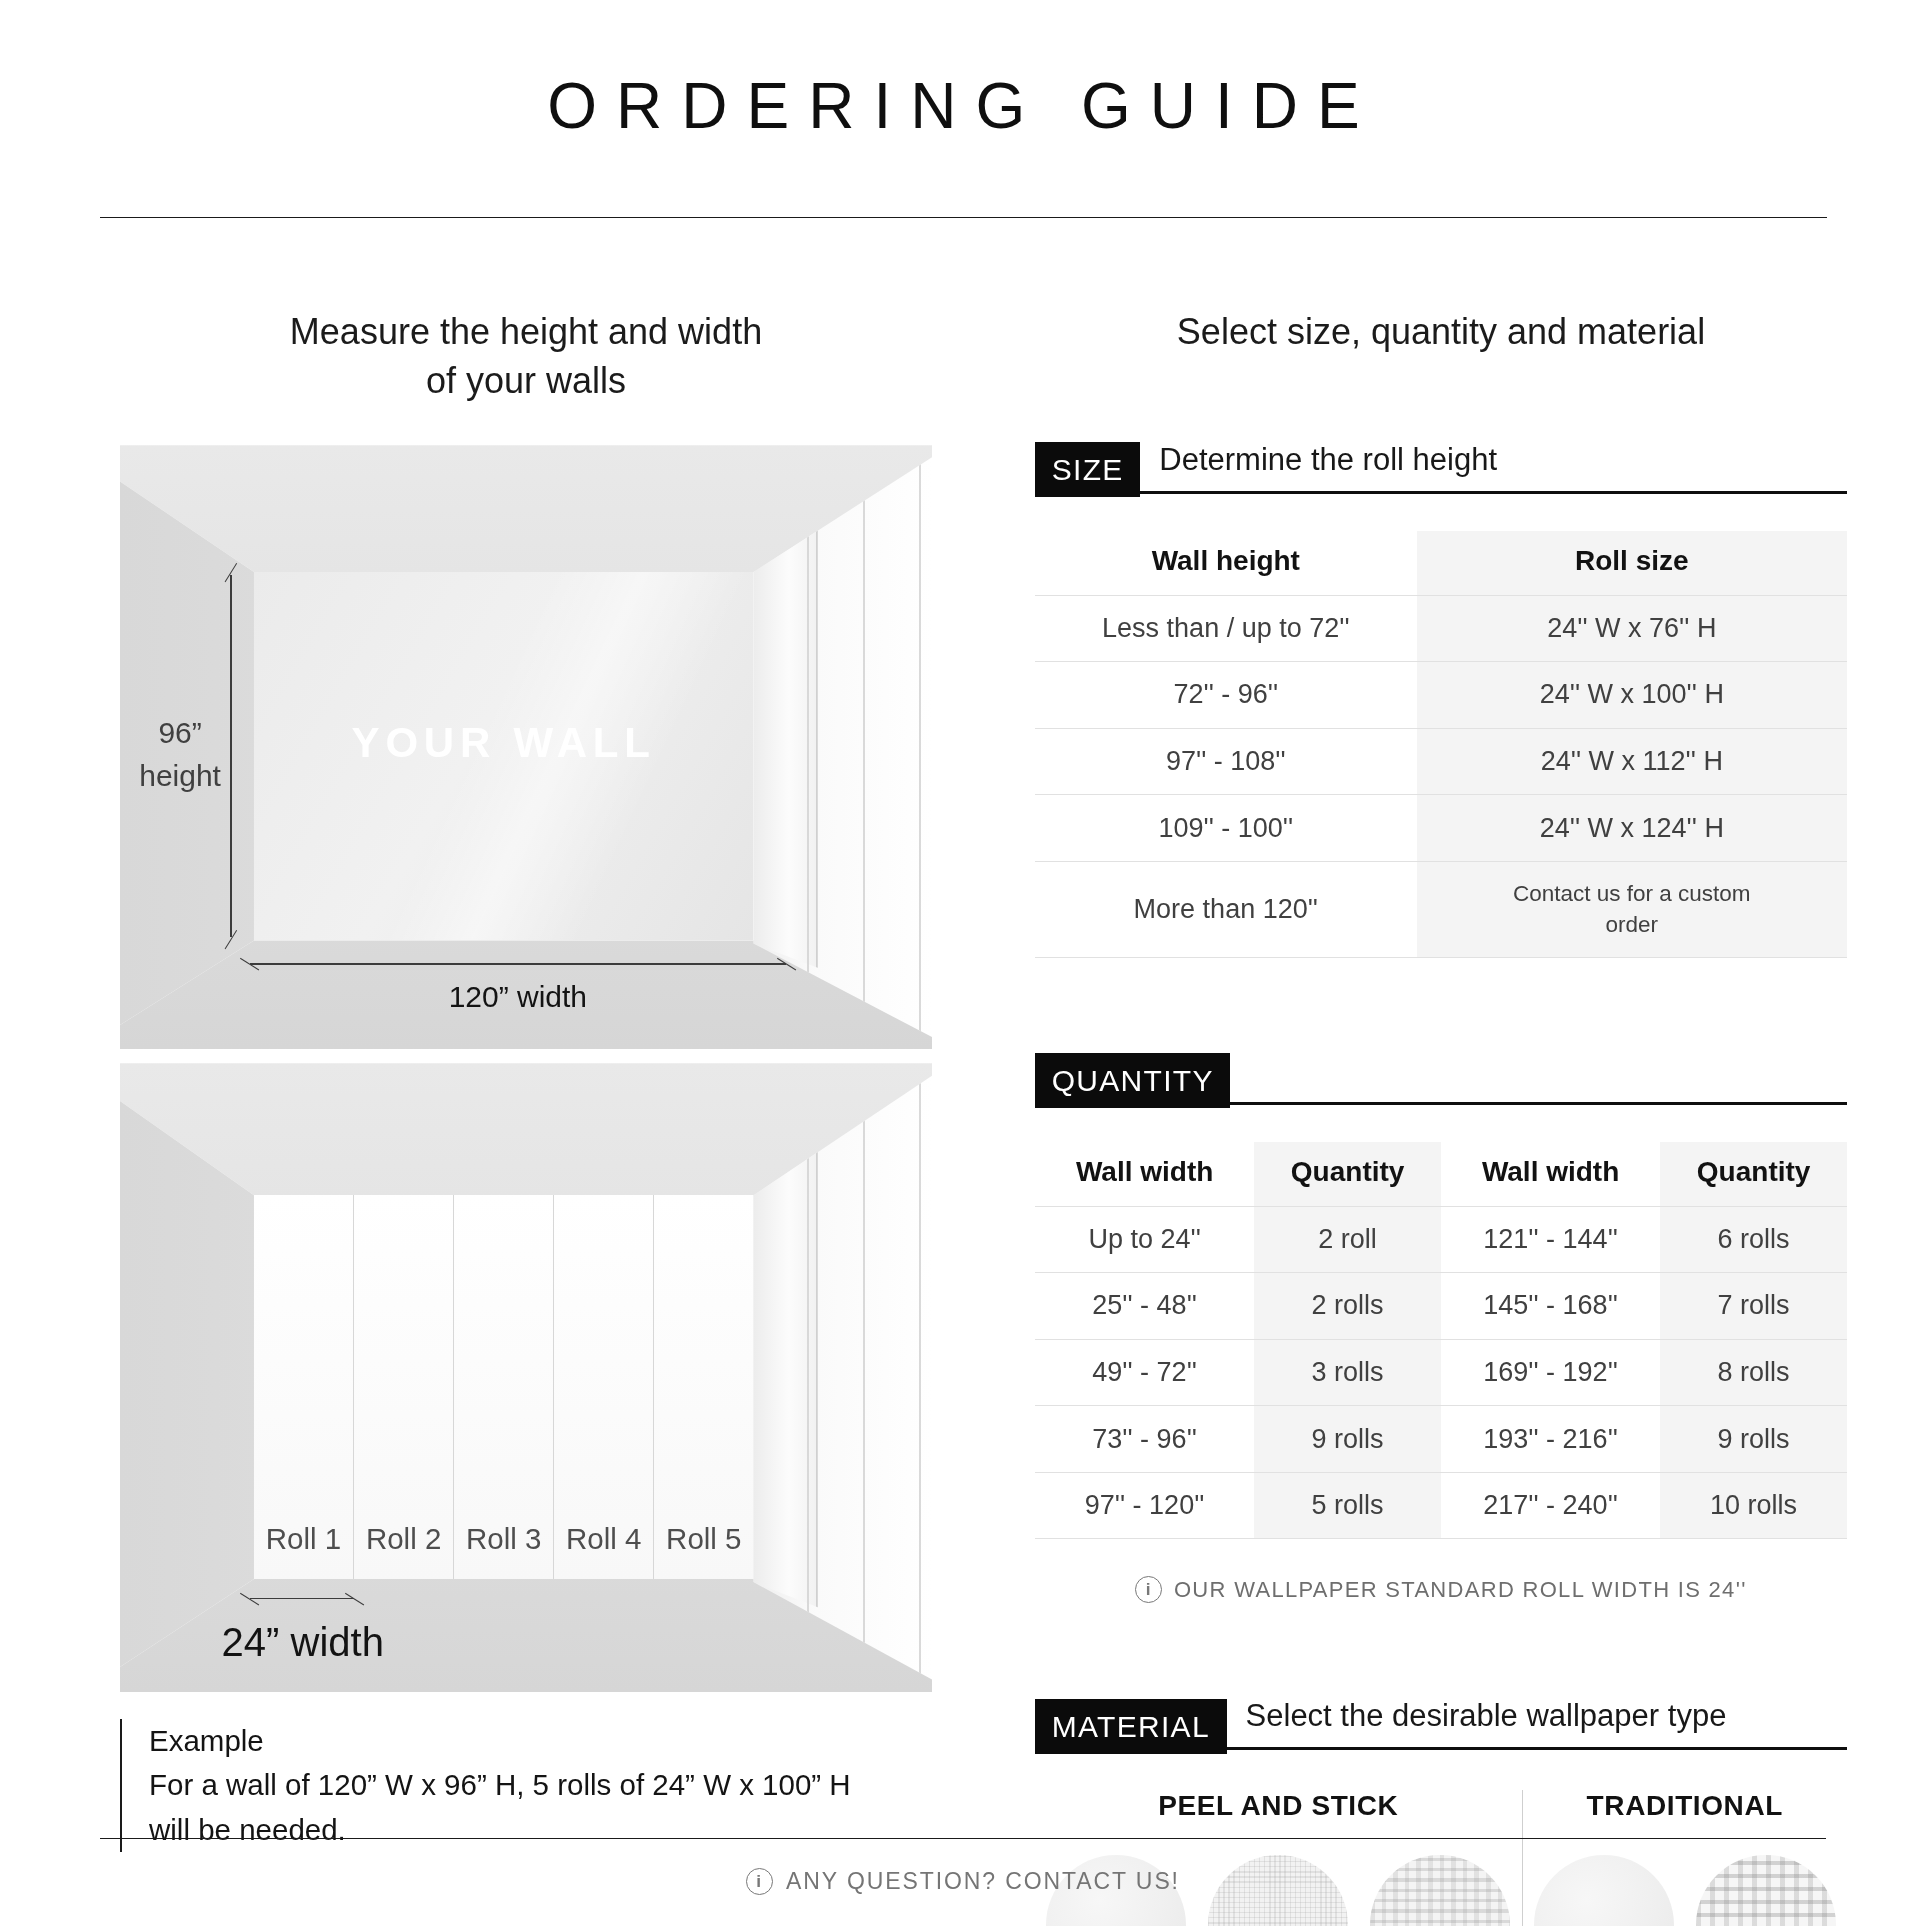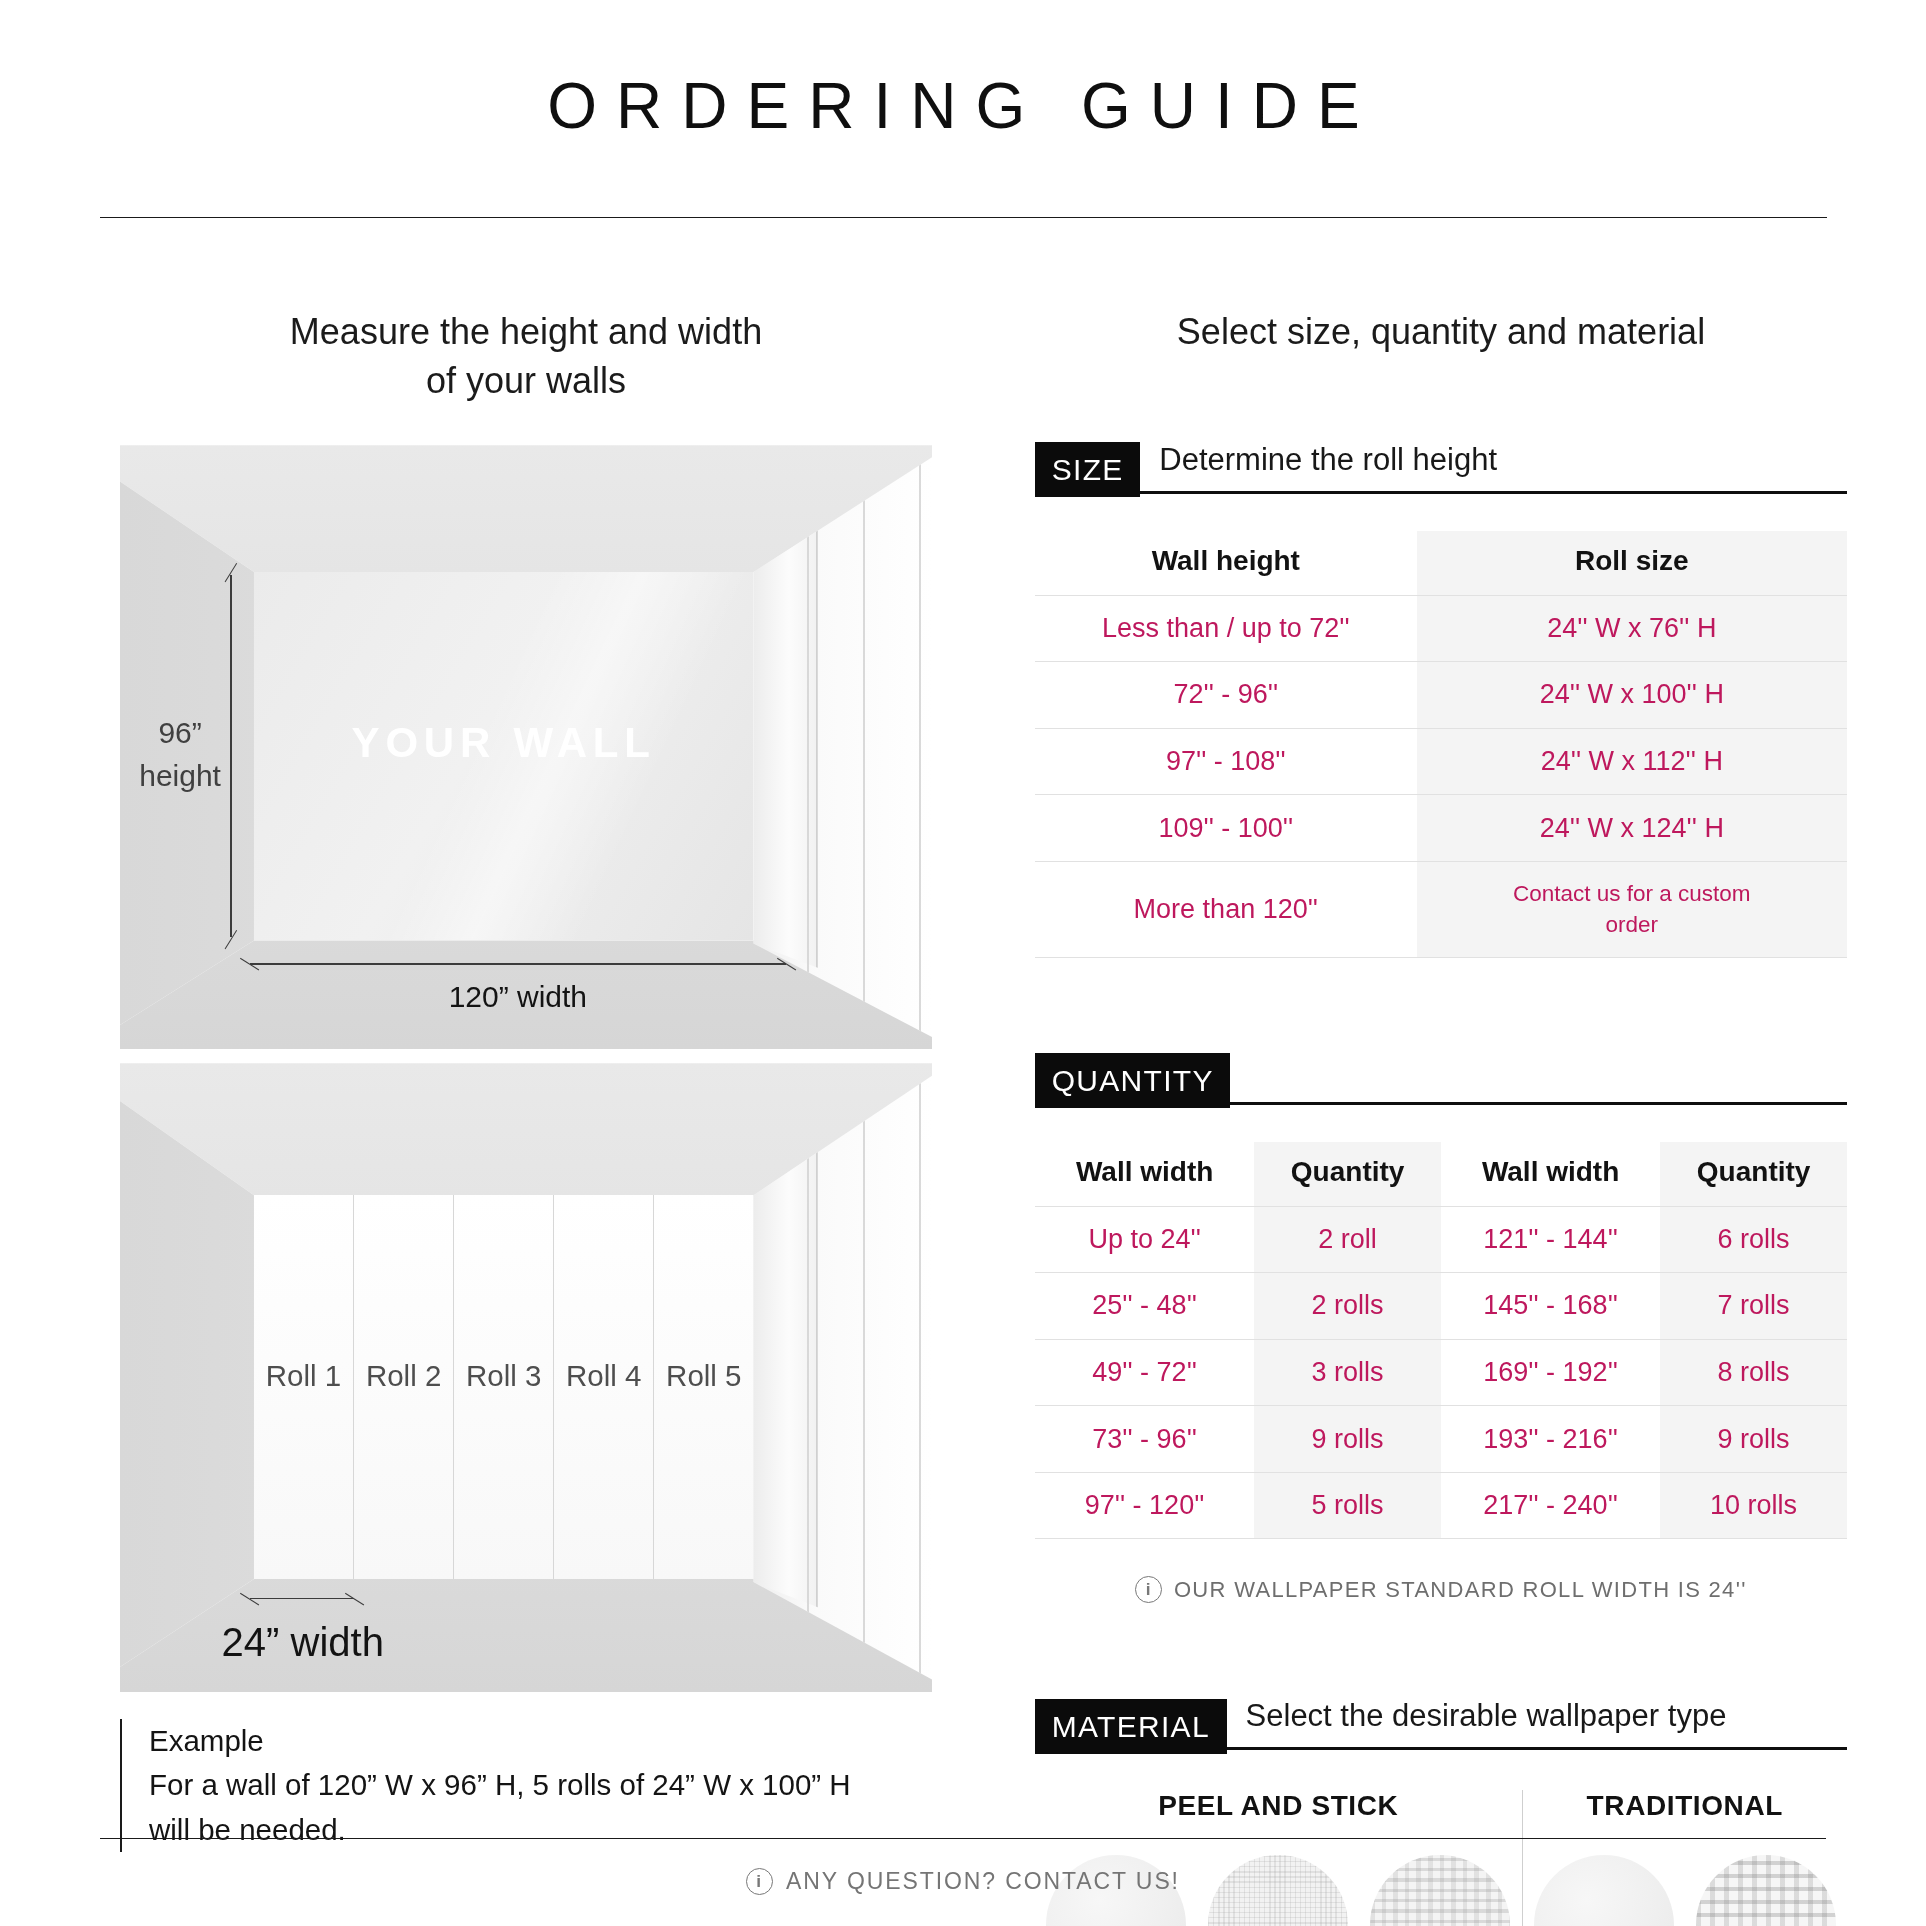--- a/index.html
+++ b/index.html
@@ -42,21 +42,21 @@
     background:linear-gradient(90deg,#ececec,#fcfcfc 55%,#f1f1f1);
     box-shadow:inset -1.9px 0 0 #cccccc; }
   .room-backwall { position:absolute; left:16.5%; top:21%; width:61.5%; height:61%;
     background:linear-gradient(120deg,#ebebeb 0%,#f1f1f1 45%,#e5e5e5 100%); }
   .room-backwall .sheen { position:absolute; inset:0;
     background:linear-gradient(115deg, transparent 45%, rgba(255,255,255,.5) 58%, rgba(255,255,255,0) 74%); }
   .your-wall-label { position:absolute; left:0; right:0; top:40%; text-align:center;
     font-size:42px; font-weight:700; letter-spacing:5.8px; color:#ffffff; }
 
   .roll-wall { display:flex; background:#e7e7e7; }
-  .roll-panel { flex:1; position:relative; display:flex; align-items:center; justify-content:center;
+  .roll-panel { flex:1; position:relative; display:flex; align-items:flex-end; justify-content:center;
     padding-bottom:4.5%; background:linear-gradient(180deg,#ffffff 0%,#f8f8f8 100%);
     border-right:1.3px solid #d7d7d7; }
   .roll-panel:last-child { border-right:none; }
   .roll-label { font-size:29.5px; color:#4e4e4e; }
 
   
   .measure-v { position:absolute; left:13.6%; top:21.5%; height:60%; width:1.3px; background:#3c3c3c; }
   .measure-v::before, .measure-v::after { content:""; position:absolute; left:-10.3px; width:22px; height:1.3px;
     background:#3c3c3c; transform:rotate(-58deg); }
   .measure-v::before { top:-2.6px; } .measure-v::after { bottom:-2.6px; }
@@ -81,21 +81,21 @@
   .sec-header { display:flex; align-items:flex-end; gap:19px; border-bottom:3.2px solid #0f0f0f; }
   .sec-badge { background:#0b0b0b; color:#ffffff; font-size:30px; font-weight:500; letter-spacing:1.3px;
     padding:10.3px 16.7px; margin-bottom:-6.4px; position:relative; }
   .sec-title { font-size:31px; color:#181818; padding-bottom:13px; }
   .sec-quantity { margin-top:95px; }
   .sec-material { margin-top:95px; }
 
   
   table { width:100%; border-collapse:collapse; text-align:center; margin-top:37px; }
   th { font-size:28px; font-weight:700; color:#121212; padding:14px 6.4px 18px; }
-  td { font-size:27px; color:#be185d; padding:17.3px 6.4px; border-top:1.3px solid #e1e1e1; }
+  td { font-size:27px; color:#404040; padding:17.3px 6.4px; border-top:1.3px solid #e1e1e1; }
   tr:last-child td { border-bottom:1.3px solid #e1e1e1; }
   .size-table th:nth-child(2), .size-table td:nth-child(2) { background:#f4f4f4; }
   .qty-table th:nth-child(2), .qty-table td:nth-child(2),
   .qty-table th:nth-child(4), .qty-table td:nth-child(4) { background:#f4f4f4; }
   .cell-small { font-size:22.5px; line-height:1.35; display:block; max-width:270px; margin:0 auto; }
 
   .note { margin-top:37px; display:flex; justify-content:center; align-items:center; gap:11.6px;
     font-size:22px; letter-spacing:1.3px; color:#6e6e6e; }
   .info-icon { width:27px; height:27px; border:1.9px solid #787878; border-radius:50%; flex:none;
     display:inline-flex; align-items:center; justify-content:center;

